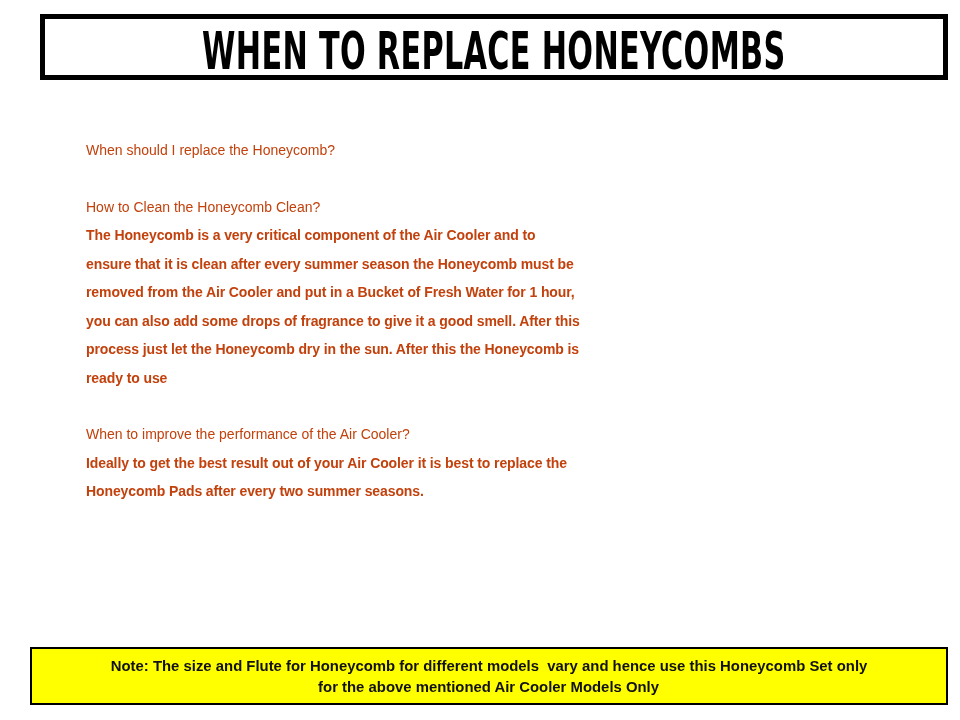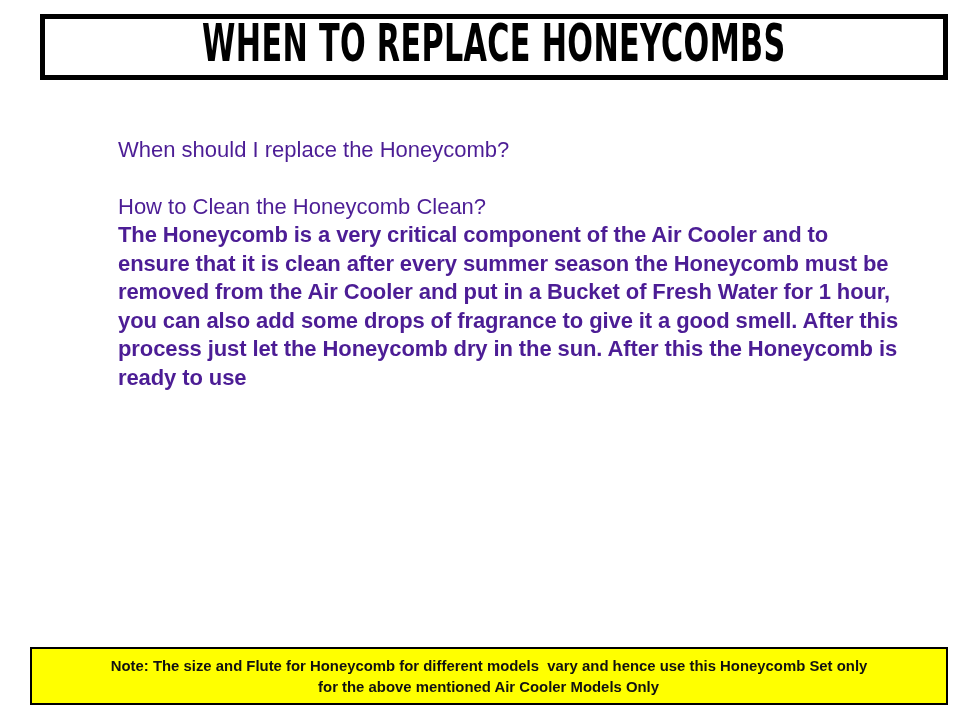--- a/index.html
+++ b/index.html
@@ -21,45 +21,44 @@
   #title-banner {
     position: absolute;
     left: 40px;
     top: 14px;
     width: 908px;
     height: 66px;
     box-sizing: border-box;
     border: 5px solid #000000;
     background: #ffffff;
     display: flex;
-    align-items: flex-start;
+    align-items: flex-end;
     justify-content: center;
   }
   #title-text {
     font-family: "Liberation Sans Narrow", "DejaVu Sans Condensed", "Liberation Sans", sans-serif;
     font-weight: 700;
     font-size: 48px;
     line-height: 1;
     letter-spacing: 0.5px;
     color: #000000;
     transform: scaleX(0.70) scaleY(1.06);
     transform-origin: center center;
     white-space: nowrap;
   }
 
   
   #body-copy {
     position: absolute;
     left: 86px;
     top: 136px;
     width: 790px;
-    font-size: 22px;
+    font-size: 14px;
     line-height: 28.5px;
-    color: #4c1d95;
-    margin-left: 32px;
+    color: #c2410c;
   }
   .qa-block {
     margin: 0 0 28px 0;
   }
   .qa-block:last-child {
     margin-bottom: 0;
   }
   .qa-question {
     font-weight: 400;
     margin: 0;
@@ -117,20 +116,23 @@
     <p class="qa-question">How to Clean the Honeycomb Clean?</p>
     <p class="qa-answer">The Honeycomb is a very critical component of the Air Cooler and to
 ensure that it is clean after every summer season the Honeycomb must be
 removed from the Air Cooler and put in a Bucket of Fresh Water for 1 hour,
 you can also add some drops of fragrance to give it a good smell. After this
 process just let the Honeycomb dry in the sun. After this the Honeycomb is
 ready to use</p>
   </div>
 
   <div class="qa-block">
+    <p class="qa-question">When to improve the performance of the Air Cooler?</p>
+    <p class="qa-answer">Ideally to get the best result out of your Air Cooler it is best to replace the
+Honeycomb Pads after every two summer seasons.</p>
   </div>
 
 </div>
 
 <div id="note-box">
   <div class="note-line">Note: The size and Flute for Honeycomb for different models  vary and hence use this Honeycomb Set only</div>
   <div class="note-line">for the above mentioned Air Cooler Models Only</div>
 </div>
 
 </body></html>

